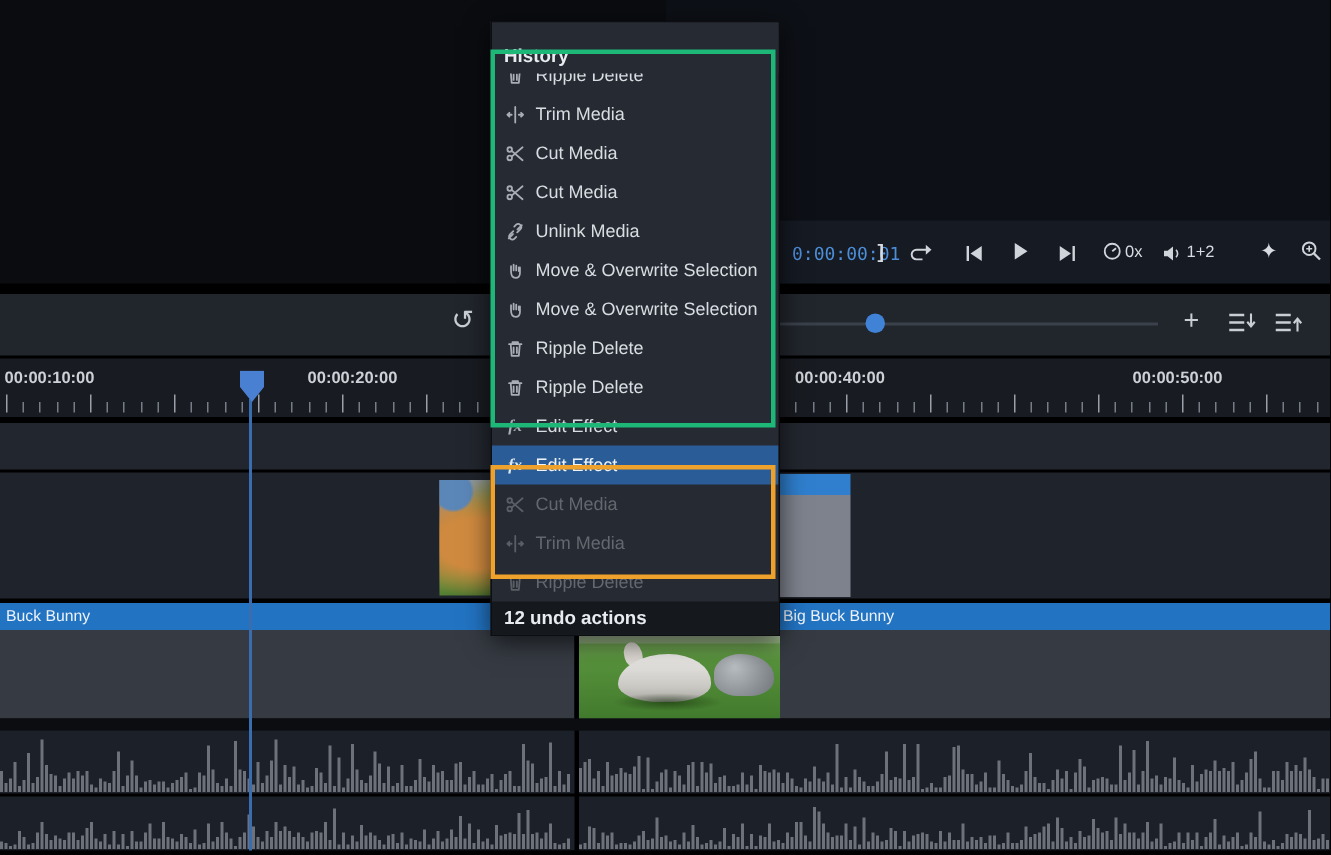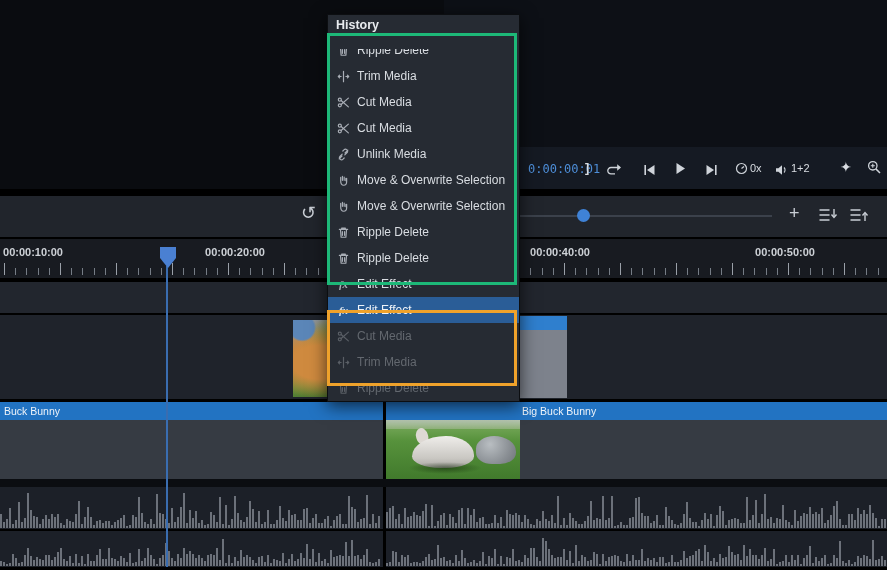--- a/index.html
+++ b/index.html
@@ -89,21 +89,21 @@
   #a1l,#a2l{left:0;width:383px;}
   #a1r,#a2r{left:386px;width:501px;}
   .wave{position:absolute;left:0;bottom:1px;width:100%;height:100%;}
   .wave i{position:absolute;bottom:0;width:2px;background:#6c717a;}
   #audio-divider{position:absolute;left:383px;top:487px;width:3px;height:80px;background:#000;z-index:2;}
   #bottom-bar{position:absolute;left:0;top:567px;width:887px;height:3px;background:#000;}
 
   
   #history-popup{position:absolute;left:327px;top:14px;width:193px;z-index:10;background:#262b33;
     border:1px solid #0c0e11;box-shadow:0 4px 16px rgba(0,0,0,.65);font-size:12px;}
-  .hp-header{height:34px;line-height:20px;padding:0 8px;font-weight:bold;font-size:12.5px;color:#e8ebef;background:#262b33;}
+  .hp-header{height:34px;line-height:20px;padding:12px 8px;font-weight:bold;font-size:12.5px;color:#e8ebef;background:#262b33;}
   #history-items{overflow:hidden;}
   .hist-row{height:26px;display:flex;align-items:center;gap:7px;padding:0 9px;color:#d9dde2;cursor:pointer;}
   .hist-row.clipped{margin-top:-12px;}
   .hist-row.current{background:#2a5d97;color:#eef3f9;}
   .hist-row.redo{color:#63686f;}
   .mi-icon{width:13px;height:13px;flex:0 0 13px;color:#a9aeb6;display:inline-flex;align-items:center;justify-content:center;}
   .hist-row.current .mi-icon{color:#dfe7f0;}
   .hist-row.redo .mi-icon{color:#5a5f66;}
   .mi-icon svg{width:13px;height:13px;display:block;}
   .mi-icon svg *{stroke:currentColor;fill:none;stroke-width:1.1;stroke-linecap:round;stroke-linejoin:round;}
@@ -1018,18 +1018,19 @@
         </div>
         <div class="hist-row redo">
           <span class="mi-icon">
             <svg viewBox="0 0 12 12">
               <path d="M2.2 3.2h7.6M4.3 3.2V2h3.4v1.2M3.2 3.2l.6 7.2h4.4l.6-7.2M5 5.2v3.4M7 5.2v3.4"></path>
             </svg>
           </span>
           <span>Ripple Delete</span>
         </div>
       </div>
+    <div class="hp-footer">12 undo actions</div>
   </div>
 
   <div id="undo-box"></div>
   <div id="redo-box"></div>
 
 </div>
 
 </body></html>

